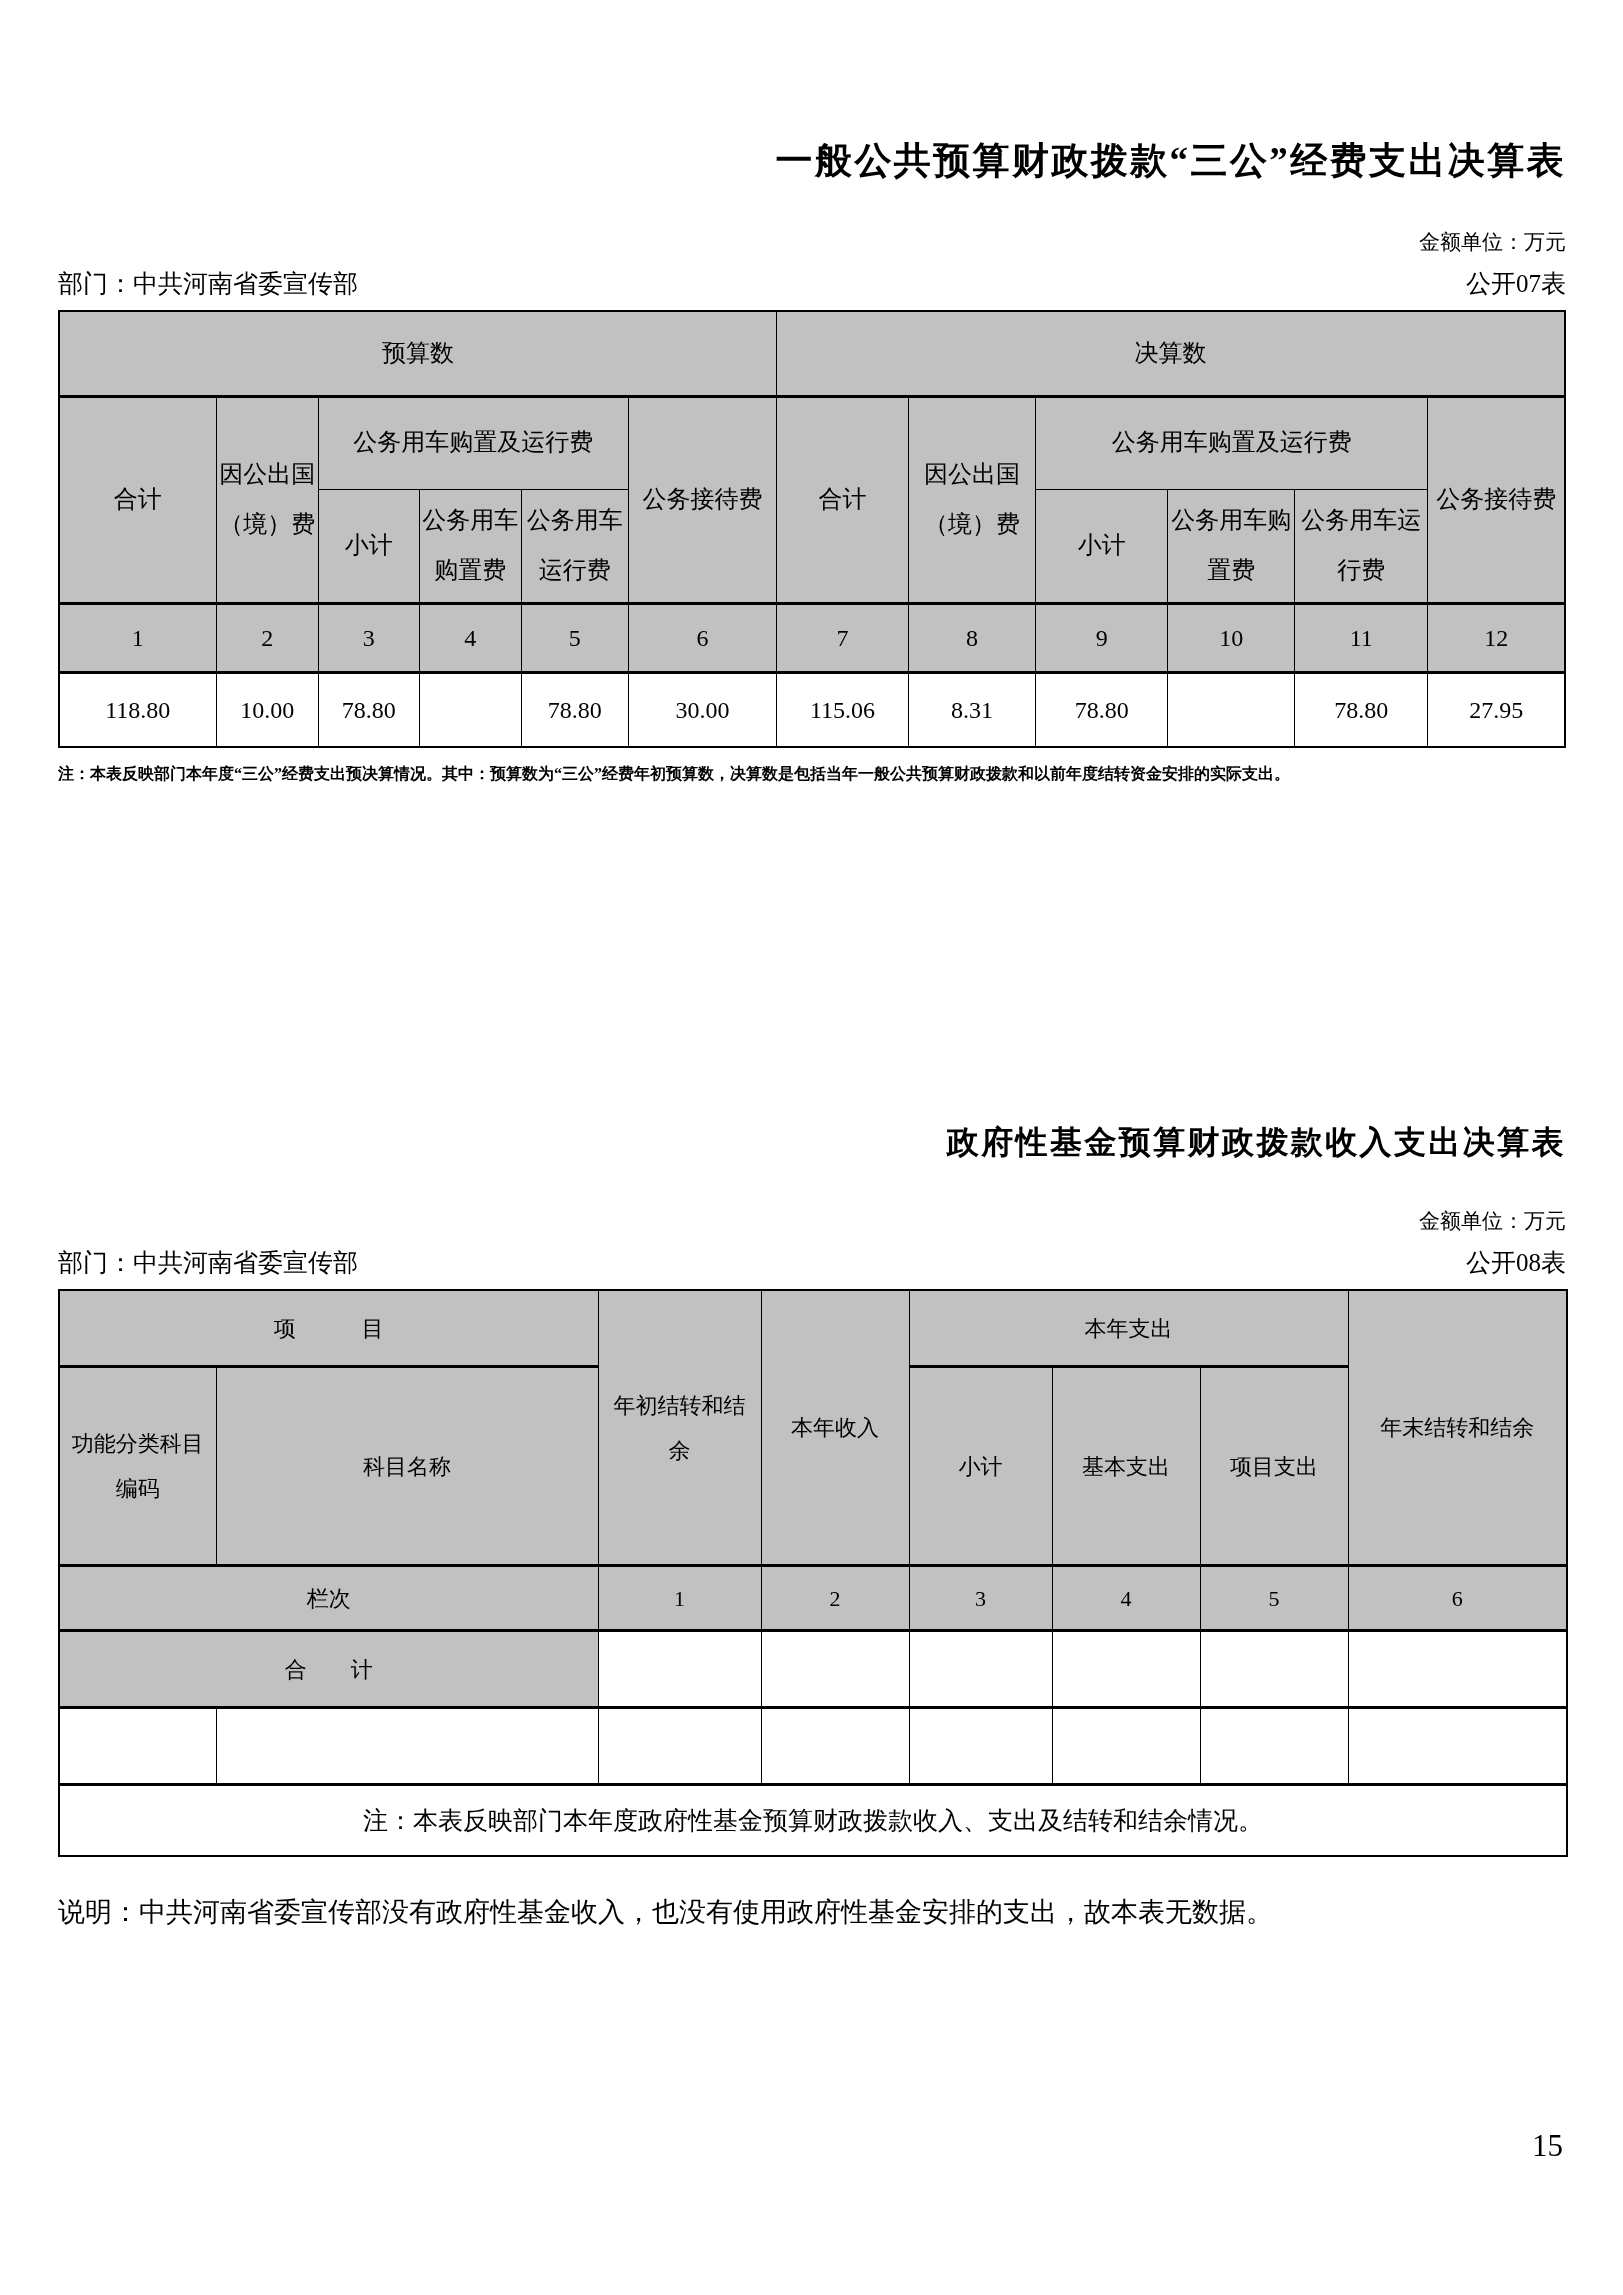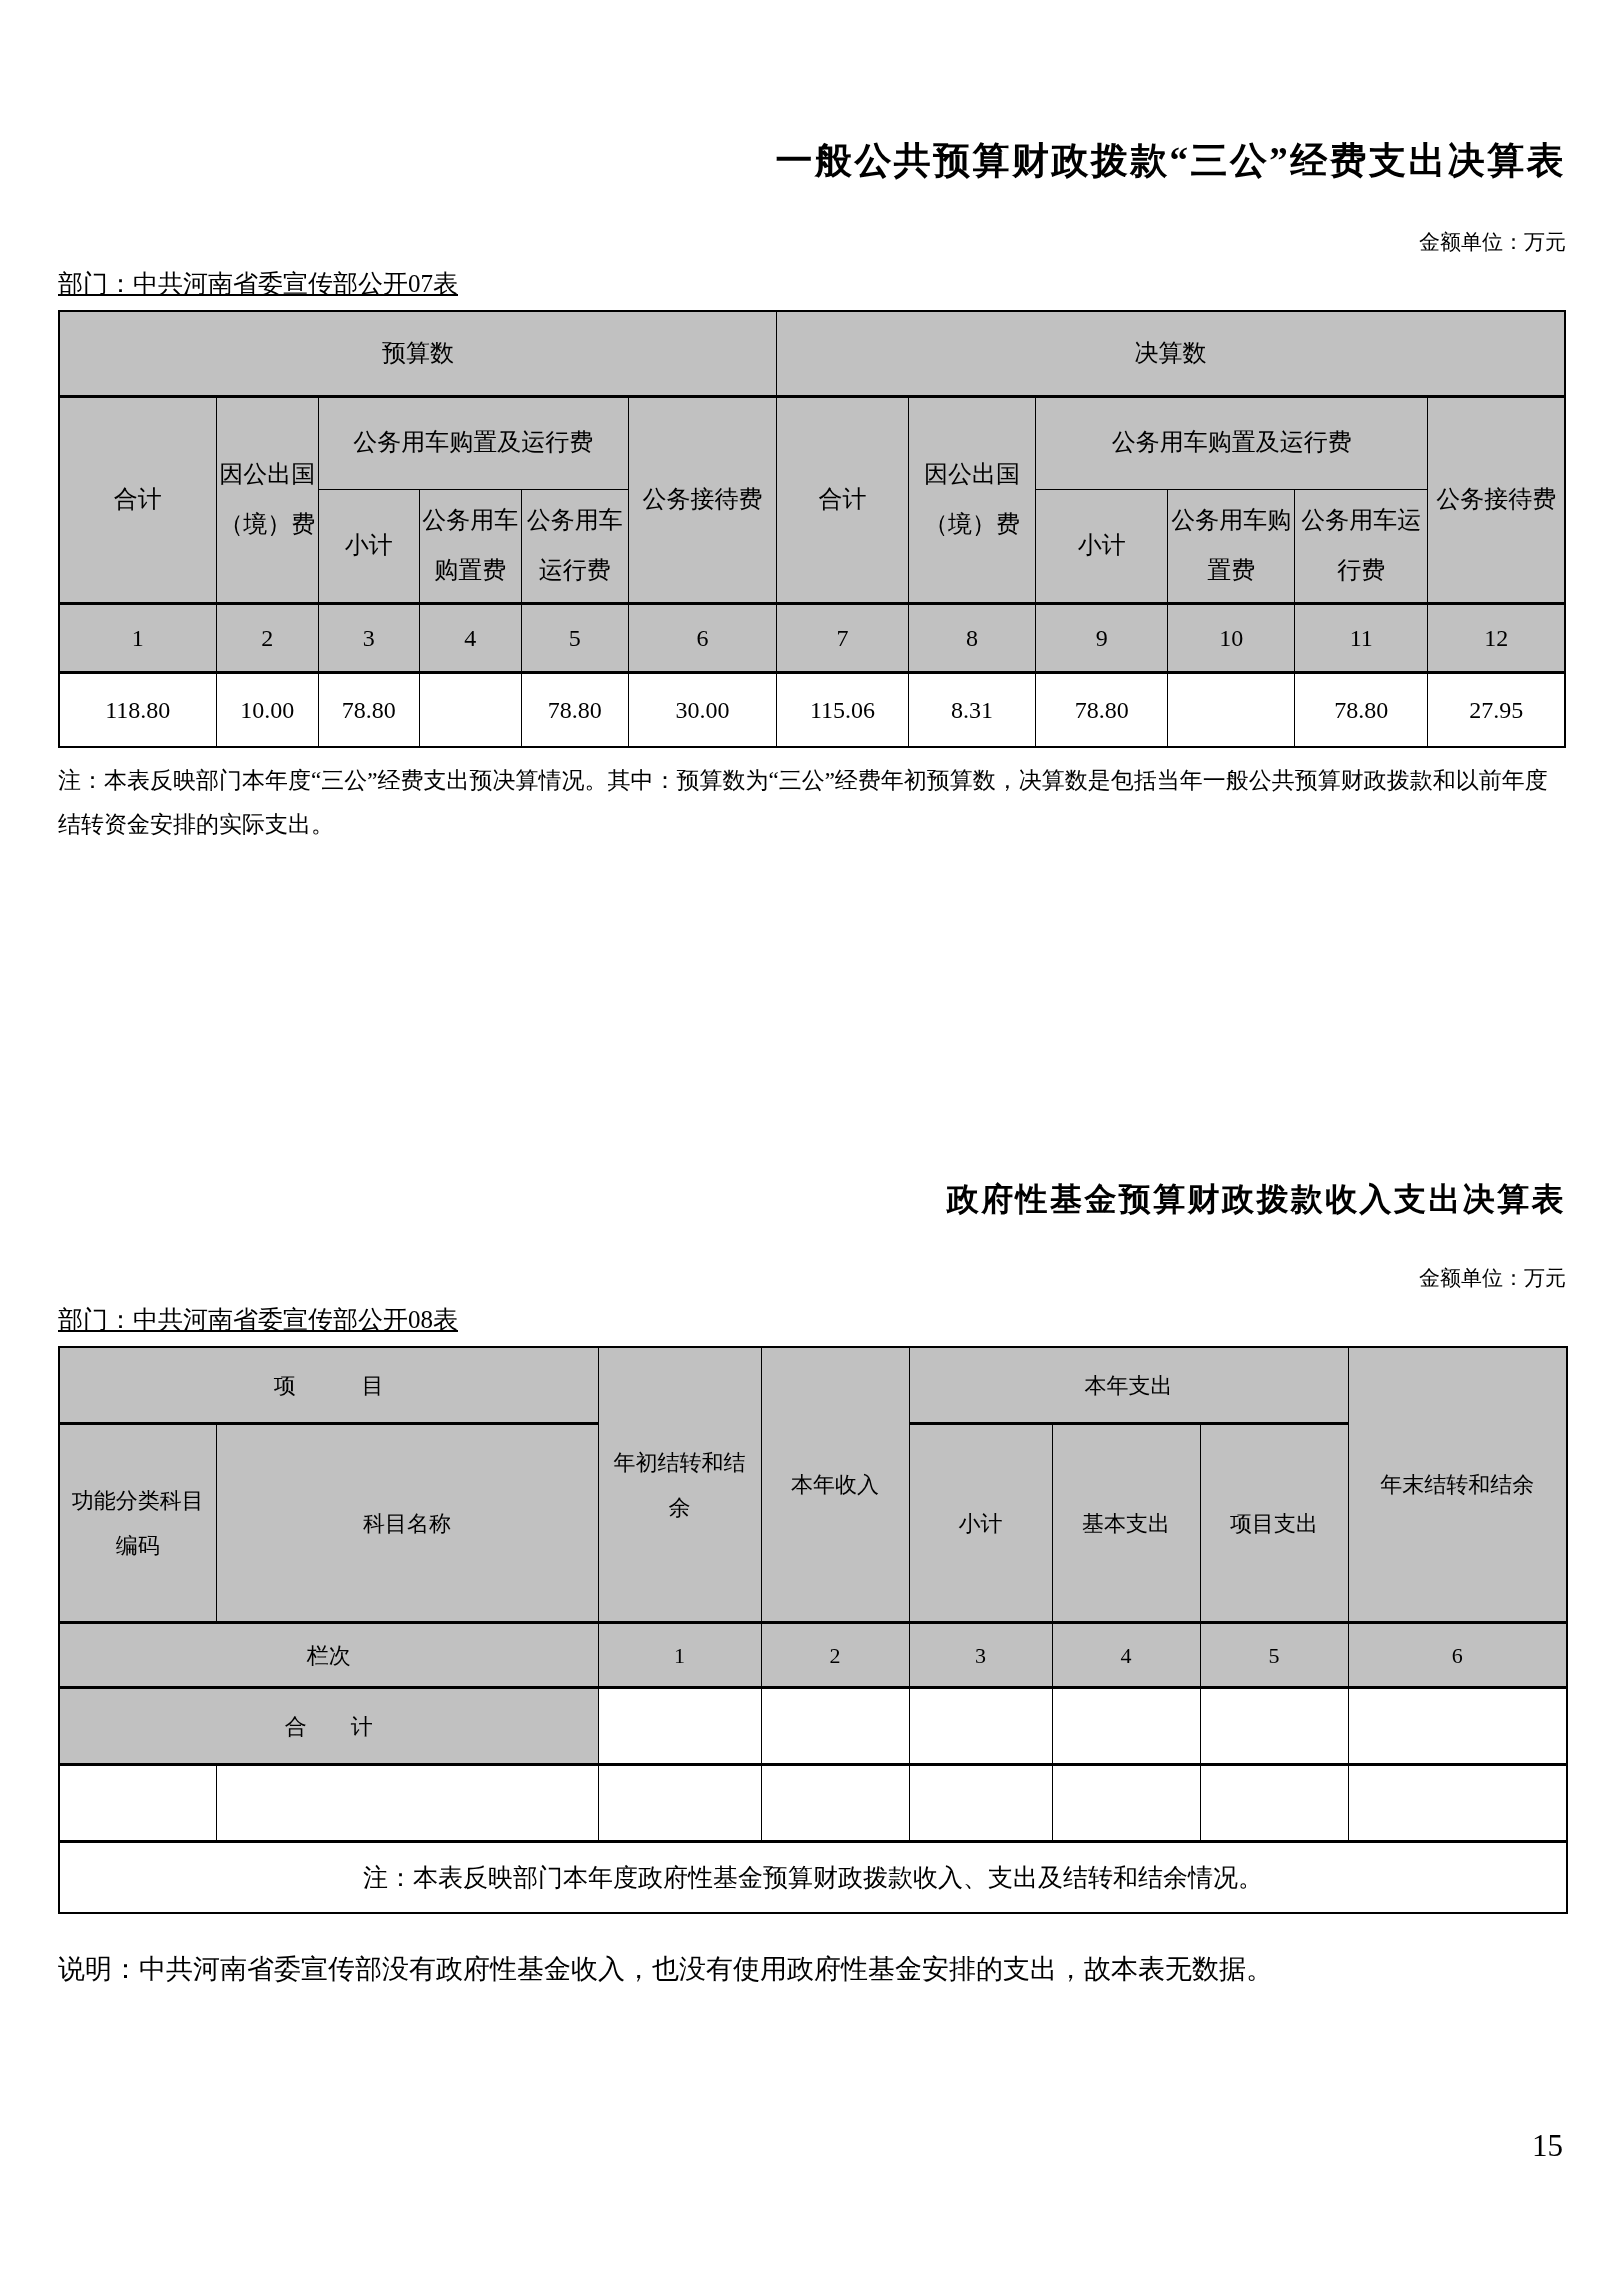--- a/index.html
+++ b/index.html
@@ -12,22 +12,22 @@
     color: #000;
   }
   .content { padding: 0 57px 0 58px; }
 
   .doc-title { text-align: right; font-weight: bold; letter-spacing: 2.4px; }
   #title1 { padding-top: 136px; font-size: 37px; }
   #title2 { margin-top: 331px; font-size: 32px; }
 
   .unit-line { text-align: right; font-size: 21px; margin-top: 42px; }
   .meta-line {
-    display: flex; justify-content: flex-start; align-items: flex-end;
-    font-size: 25px; margin-top: 11.4px; text-decoration: underline;
+    display: flex; justify-content: space-between; align-items: flex-end;
+    font-size: 25px; margin-top: 11.4px;
   }
 
   table {
     border-collapse: collapse; table-layout: fixed;
     width: 1508px; margin-top: 9.7px;
     border: 2.4px solid #000;
   }
   td {
     border: 1.6px solid #000;
     text-align: center; vertical-align: middle;
@@ -50,21 +50,21 @@
   #table2 td { font-size: 22px; padding: 0 1.6px; }
   #table2 .hdr { line-height: 2.05; }
   .pad10 { padding: 0 9px !important; }
 
   .note-cell {
     text-align: center;
     padding: 0 11px !important;
     font-size: 25px !important;
   }
 
-  .note-para { font-size: 23px; line-height: 1.9; margin-top: 11.4px; }
+  .note-para { font-size: 16px; line-height: 1.9; margin-top: 11.4px; font-weight: bold; }
   .remark { font-size: 27px; margin-top: 37px; }
 
   .page-num {
     position: absolute; top: 2128px; right: 60px;
     font-size: 31px;
   }
 </style>
 </head>
 <body>
 

